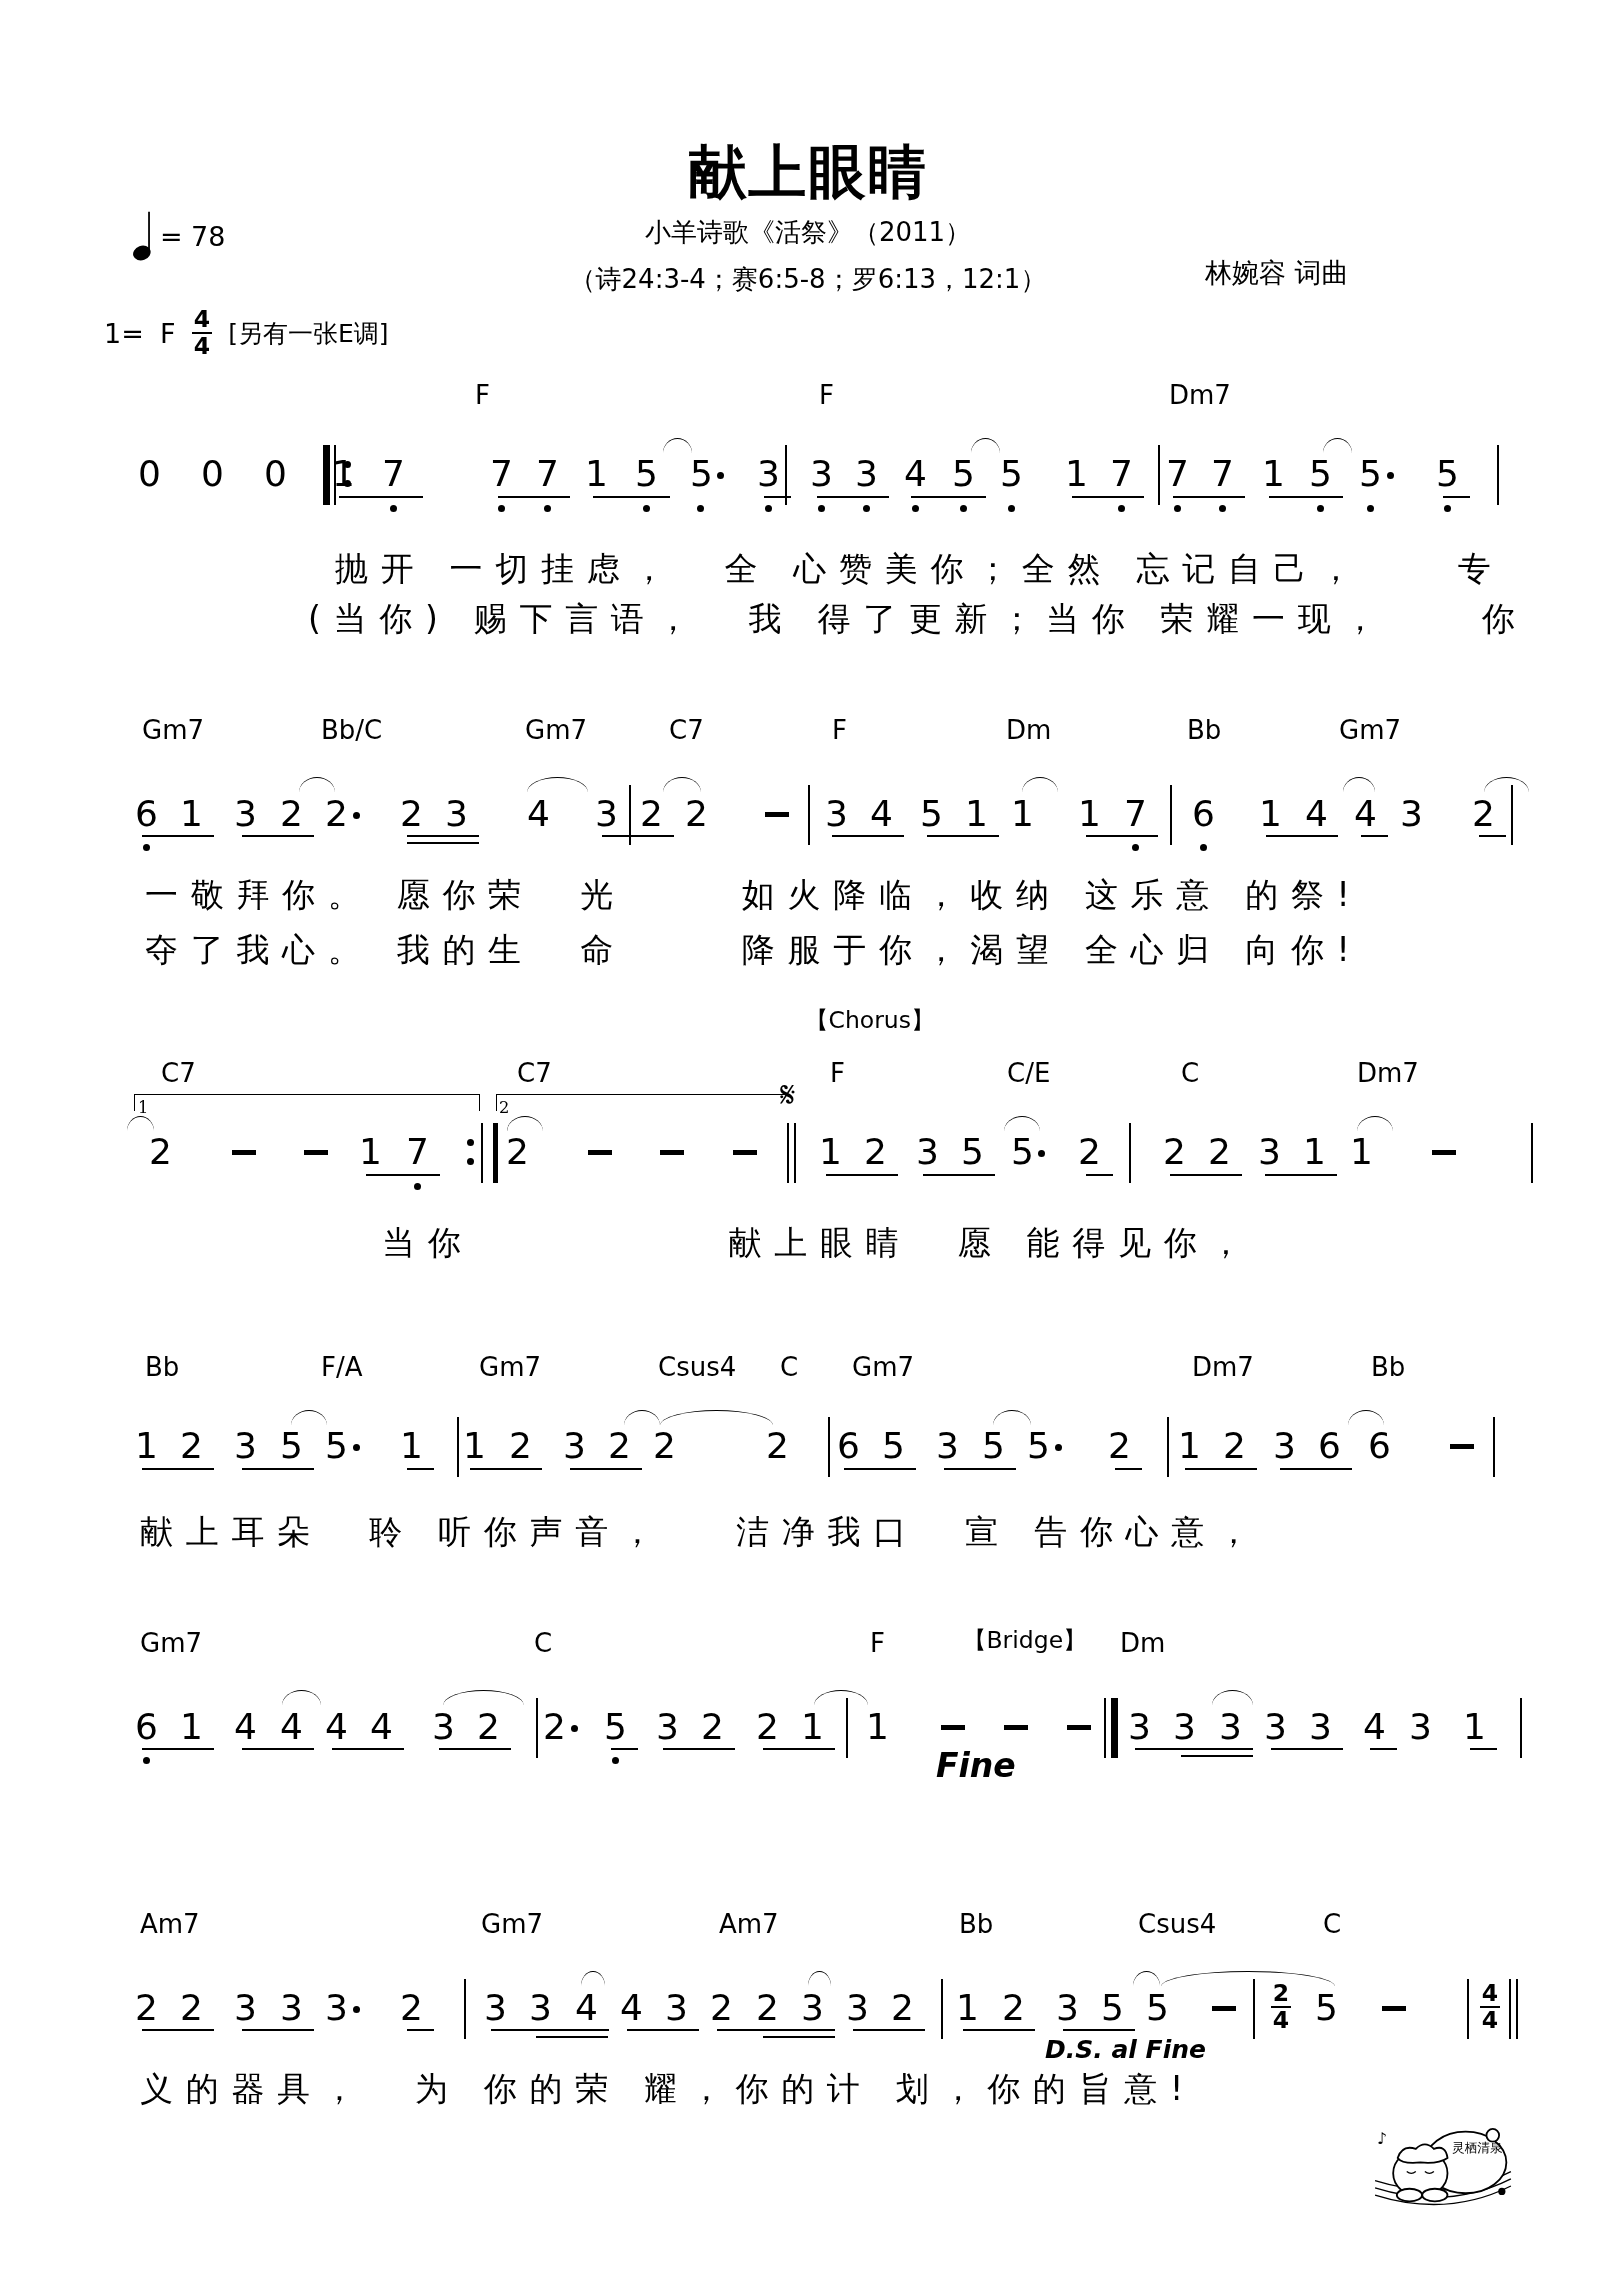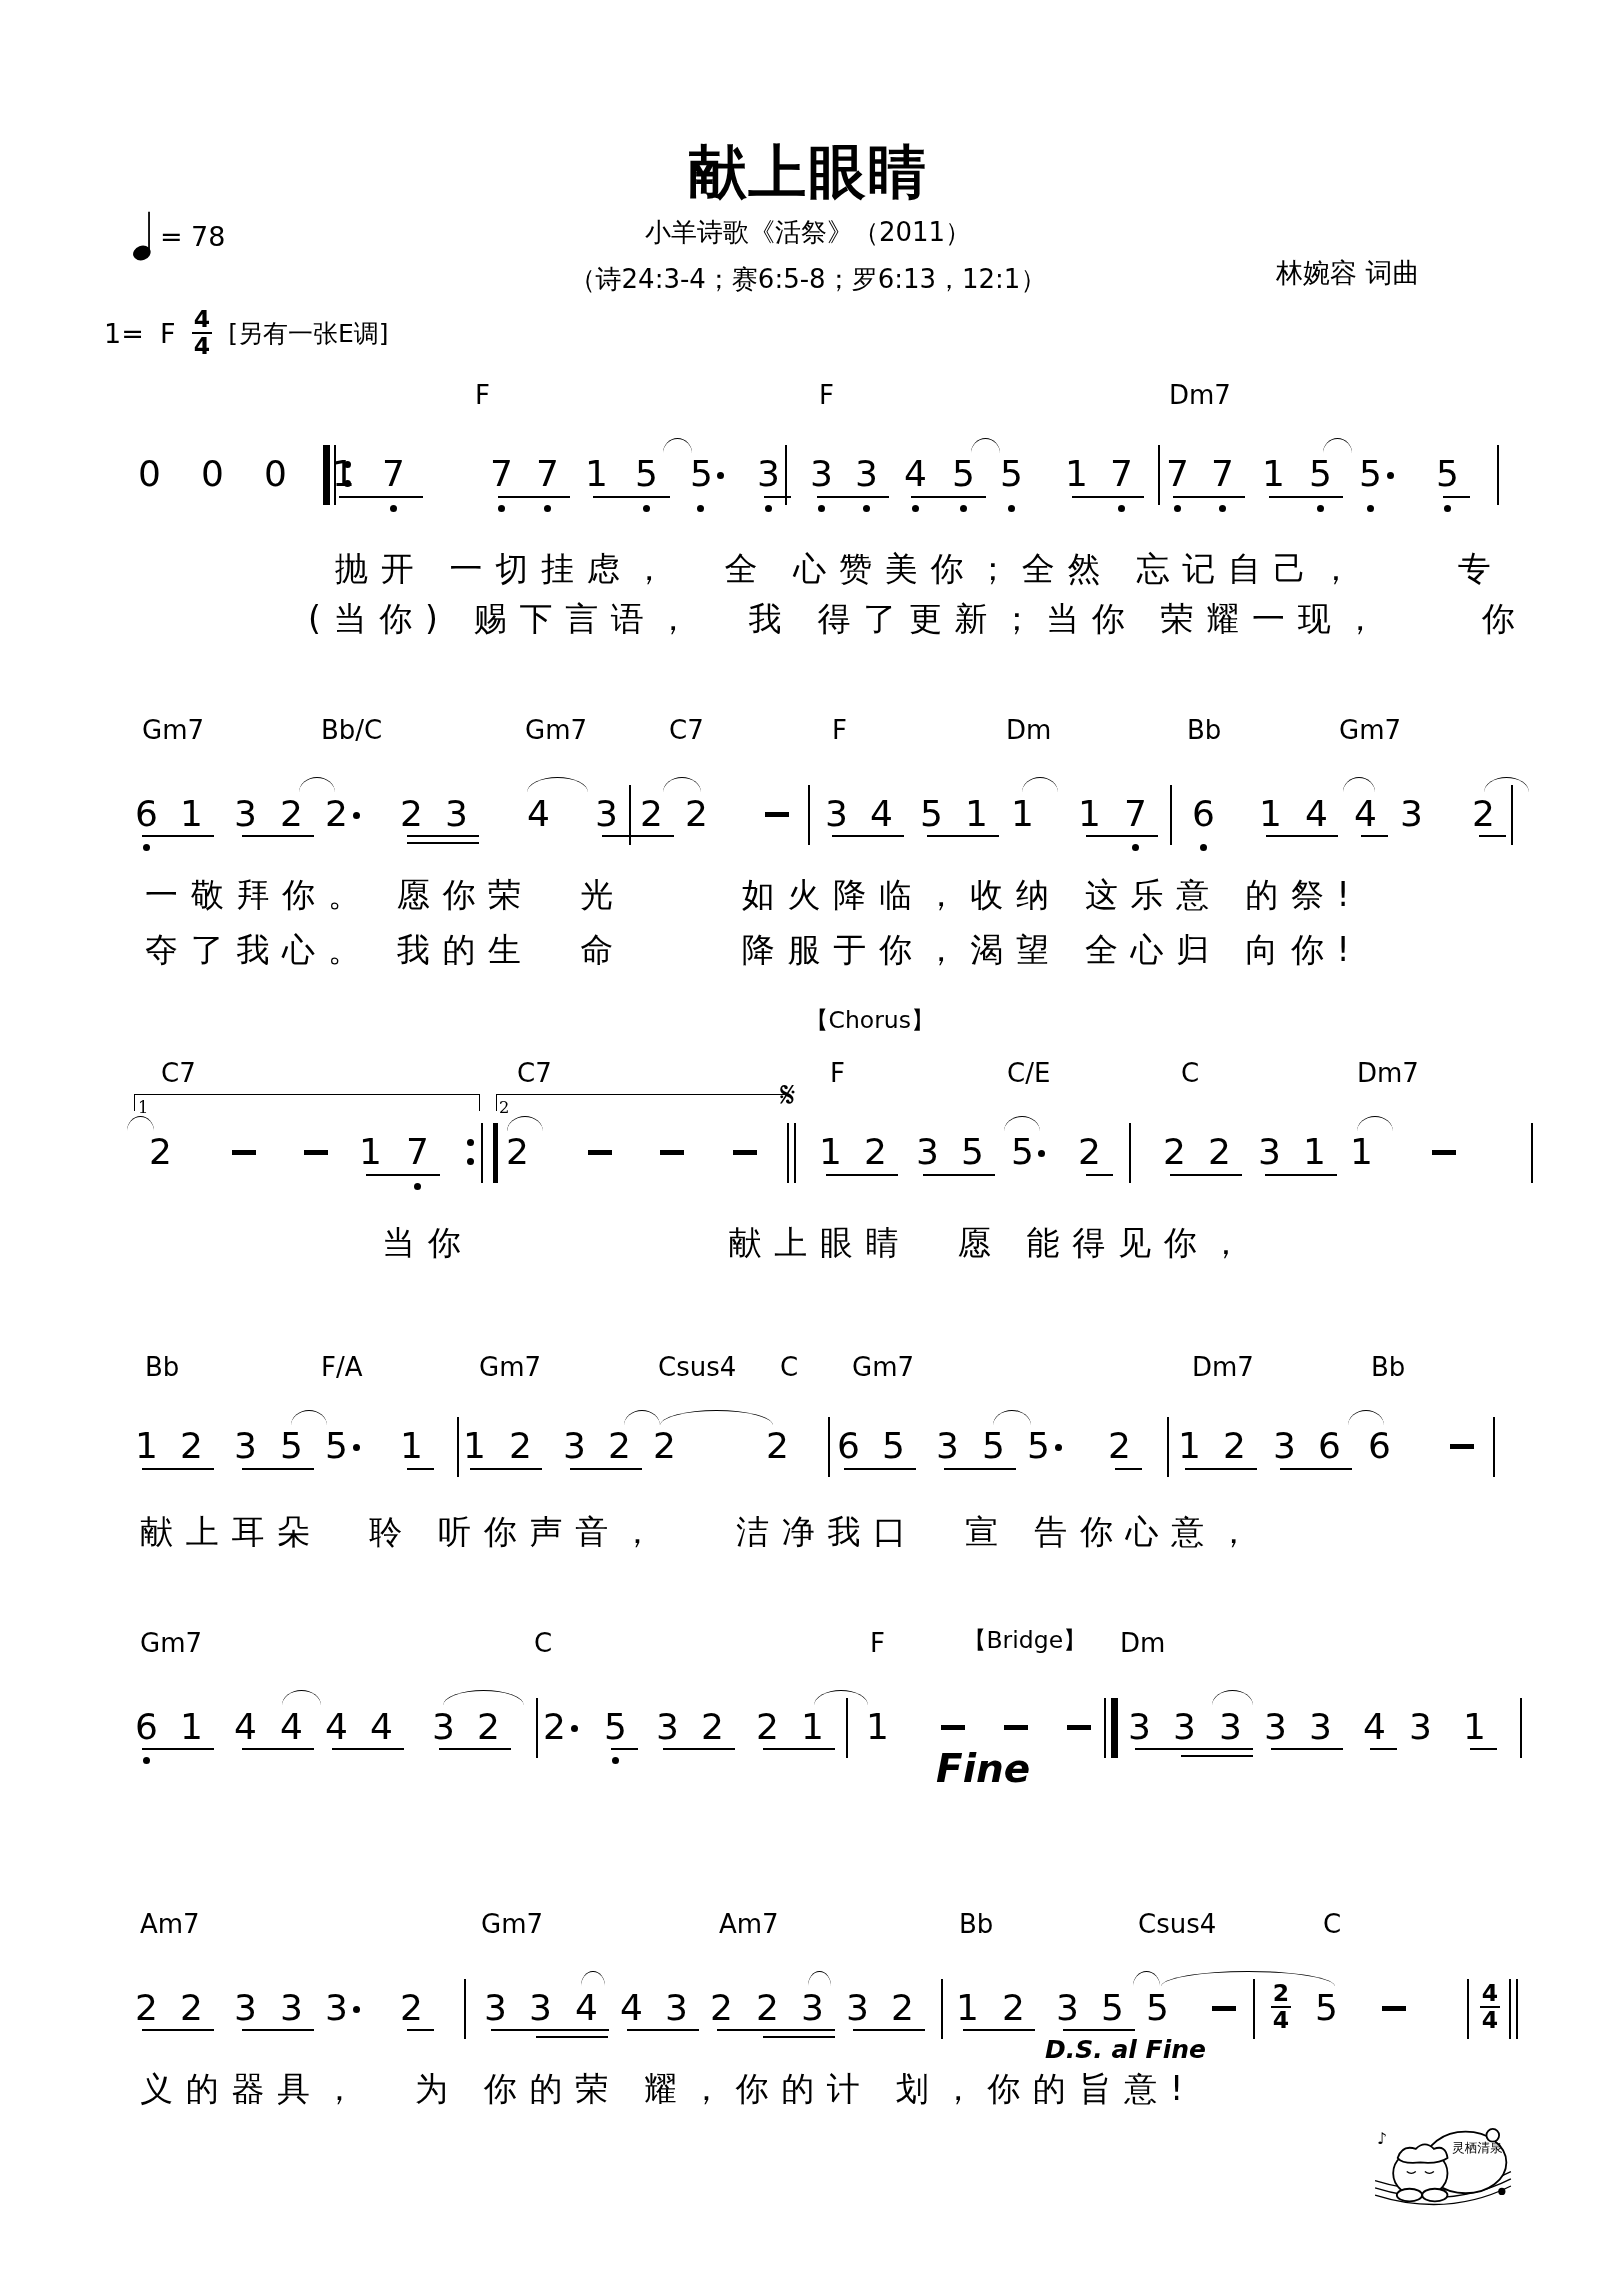--- a/index.html
+++ b/index.html
@@ -2,41 +2,41 @@
 <html style="font-size:14.5px"><head>
 <meta charset="utf-8">
 <style>
   html, body { margin:0; padding:0; background:#ffffff; }
   body { width:1616px; height:2285px; position:relative; overflow:hidden;
          font-family:"DejaVu Sans", "Liberation Sans", sans-serif; color:#000; }
   .abs { position:absolute; }
   .title { left:0; width:1616px; top:134px; text-align:center; font-size:58px; font-weight:bold; letter-spacing:1.8px; }
   .subtitle { left:0; width:1616px; top:215px; text-align:center; font-size:26px; }
   .refs { left:0; width:1616px; top:262px; text-align:center; font-size:26px; }
-  .composer { left:1276px; top:255px; font-size:27px; }
+  .composer { left:1205px; top:255px; font-size:27px; }
   .tempo { left:131px; top:210px; font-size:27px; display:flex; align-items:center; gap:5.4px; }
   .key { left:104px; top:308px; font-size:27px; display:flex; align-items:center; gap:16.3px; }
   .frac { display:inline-flex; flex-direction:column; align-items:center; line-height:23.5px; font-size:23.5px; font-weight:bold; }
   .frac .bar { width:20px; height:1.8px; background:#000; margin:0.9px 0; }
   .row { position:absolute; left:0; width:1616px; }
   .chord { position:absolute; font-size:26px; white-space:nowrap; }
   .note { position:absolute; font-size:36px; width:27px; text-align:center; line-height:43px; }
   .dot-below { position:absolute; width:7.2px; height:7.2px; border-radius:50%; background:#000; }
   .aug-dot { position:absolute; width:7.2px; height:7.2px; border-radius:50%; background:#000; }
   .uline { position:absolute; height:1.8px; background:#000; }
   .barline { position:absolute; width:1.8px; background:#000; }
   .rdot { position:absolute; width:7.2px; height:7.2px; border-radius:50%; background:#000; }
   .tie { position:absolute; border-top:1.8px solid #000; border-radius:50% 50% 0 0 / 100% 100% 0 0; height:14.5px; }
   .lyric { position:absolute; font-size:33px; white-space:pre; letter-spacing:12.7px; }
   .section { position:absolute; font-size:23.5px; white-space:nowrap; }
   .volta { position:absolute; border-top:1.8px solid #000; border-left:1.8px solid #000; height:16.3px; }
   .volta.closed { border-right:1.8px solid #000; }
   .volta-num { position:absolute; font-size:16.3px; font-family:"DejaVu Serif", serif; }
   .dash { position:absolute; width:23.5px; height:4.5px; background:#000; }
-  .fine { position:absolute; font-size:39px; font-weight:bold; font-style:italic; }
+  .fine { position:absolute; font-size:33px; font-weight:bold; font-style:italic; }
   .segno { position:absolute; font-size:36px; font-family:"DejaVu Serif", serif; }
   .logo { position:absolute; left:1366px; top:2117px; width:163px; height:100px; }
 </style>
 </head>
 <body>
 
 <div class="abs title">献上眼睛</div>
 <div class="abs subtitle">小羊诗歌《活祭》（2011）</div>
 <div class="abs refs">（诗24:3-4；赛6:5-8；罗6:13，12:1）</div>
 <div class="abs composer">林婉容 词曲</div>

